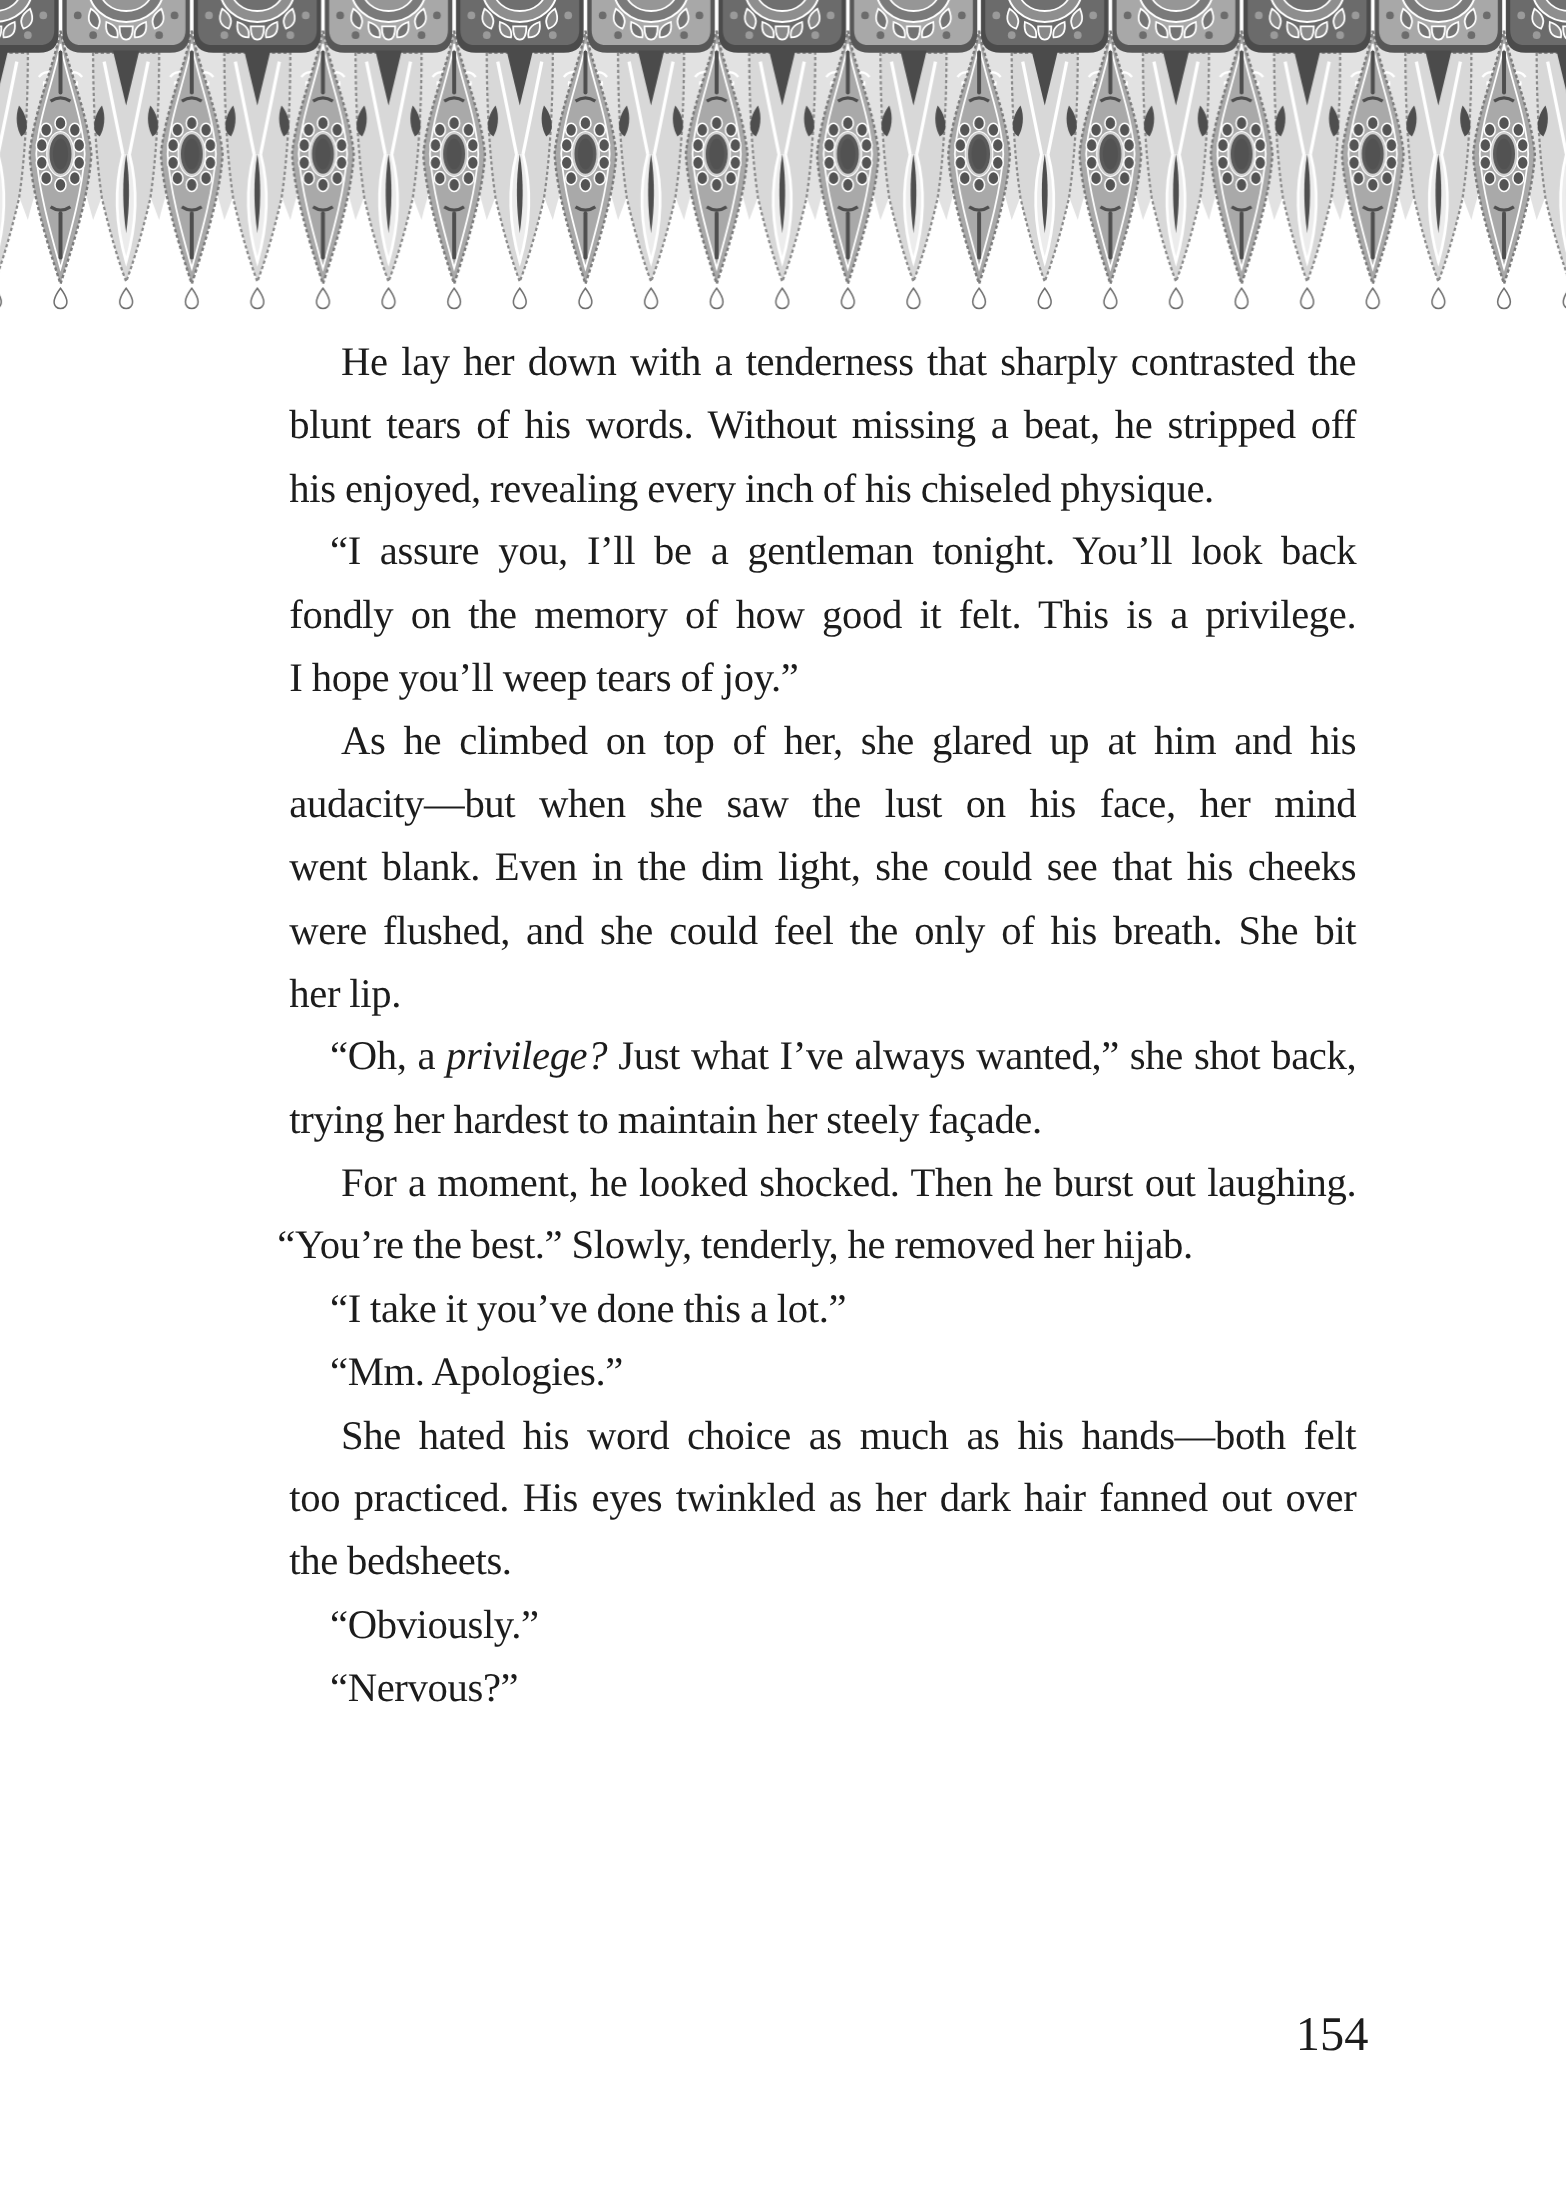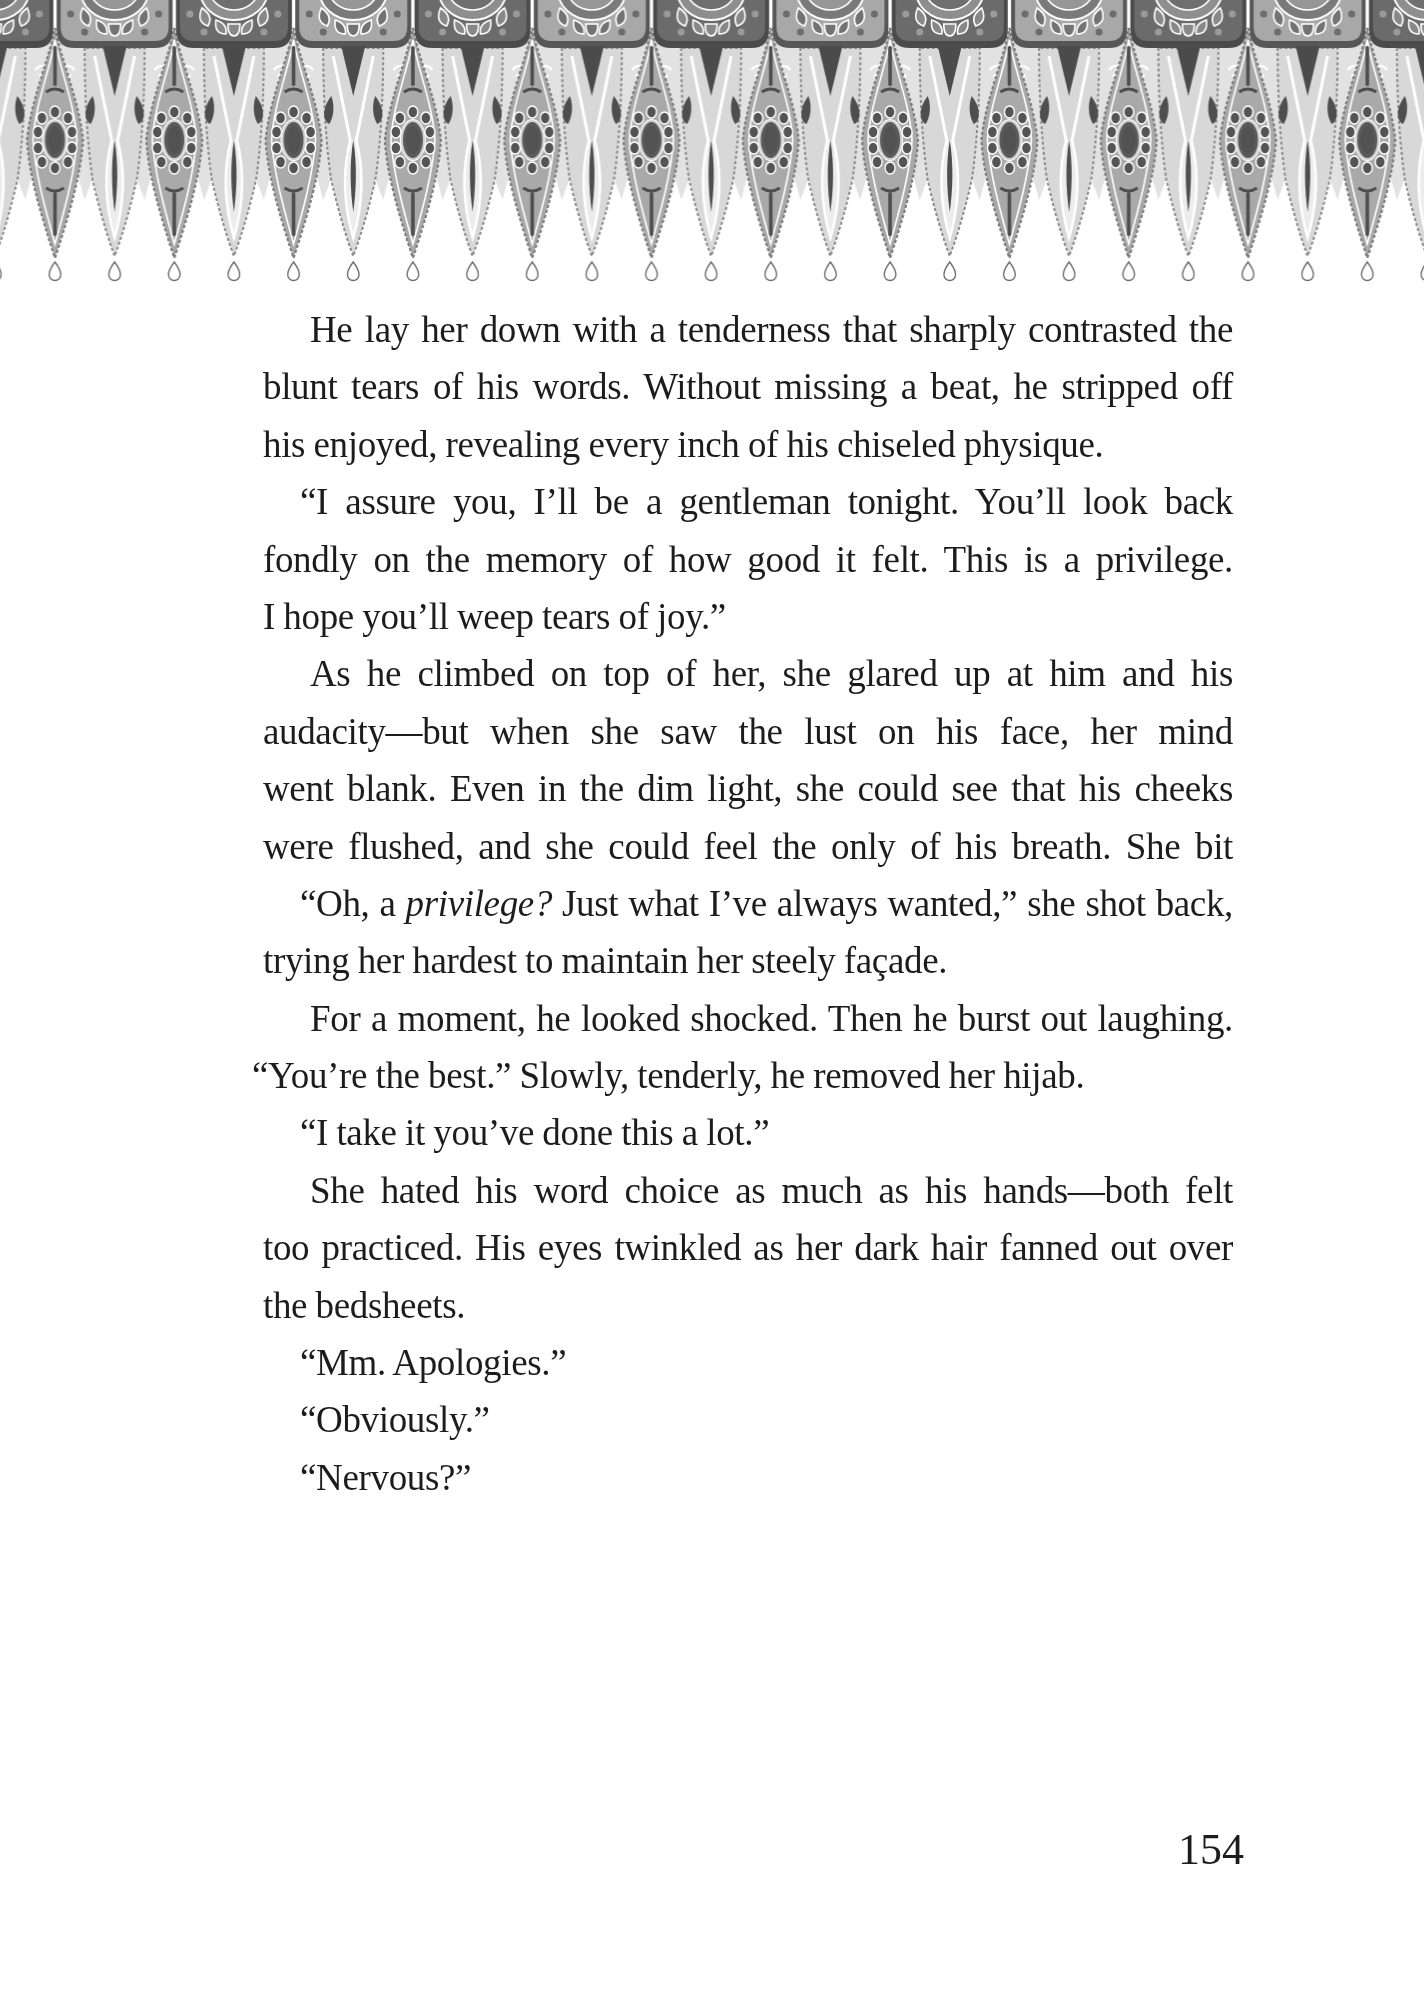--- a/index.html
+++ b/index.html
@@ -167,46 +167,47 @@
     <span class="line indent-quote">“I assure you, I’ll be a gentleman tonight. You’ll look back</span>
     <span class="line">fondly on the memory of how good it felt. This is a privilege.</span>
     <span class="line last">I hope you’ll weep tears of joy.”</span>
   </div>
 
   <div>
     <span class="line indent">As he climbed on top of her, she glared up at him and his</span>
     <span class="line">audacity—but when she saw the lust on his face, her mind</span>
     <span class="line">went blank. Even in the dim light, she could see that his cheeks</span>
     <span class="line">were flushed, and she could feel the only of his breath. She bit</span>
+    <span class="line last">her lip.</span>
   </div>
 
   <div>
     <span class="line indent-quote"><span>“Oh, a </span><span class="ital">privilege?</span><span> Just what I’ve always wanted,” she shot back,</span></span>
     <span class="line last">trying her hardest to maintain her steely façade.</span>
   </div>
 
   <div>
     <span class="line indent">For a moment, he looked shocked. Then he burst out laughing.</span>
     <span class="line last hang">“You’re the best.” Slowly, tenderly, he removed her hijab.</span>
   </div>
 
   <div>
     <span class="line last indent-quote">“I take it you’ve done this a lot.”</span>
+  </div>
+
+  <div>
+    <span class="line last indent-quote">“Mm. Apologies.”</span>
   </div>
 
   <div>
     <span class="line indent">She hated his word choice as much as his hands—both felt</span>
     <span class="line">too practiced. His eyes twinkled as her dark hair fanned out over</span>
     <span class="line last">the bedsheets.</span>
   </div>
 
-  <div>
-    <span class="line last indent-quote">“Mm. Apologies.”</span>
-  </div>
-
 
   <div>
     <span class="line last indent-quote">“Obviously.”</span>
   </div>
 
   <div>
     <span class="line last indent-quote">“Nervous?”</span>
   </div>
 
 </div>

